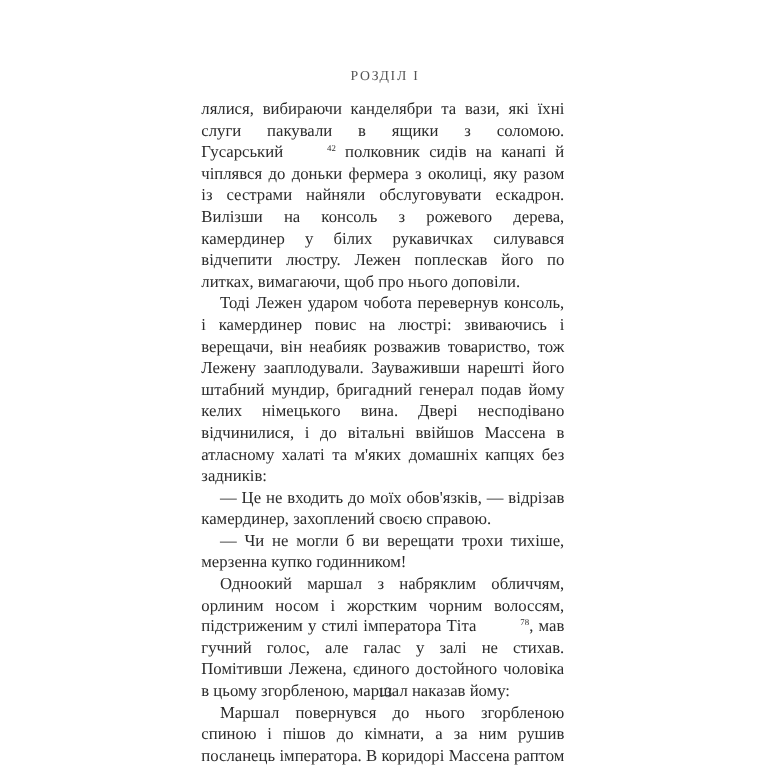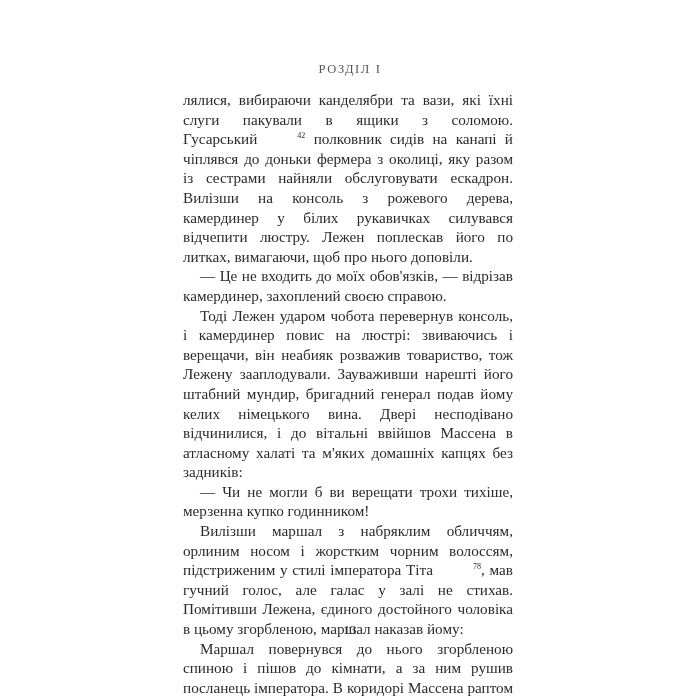--- a/index.html
+++ b/index.html
@@ -23,20 +23,20 @@
     font-size: 13px; color: #333;
   }
 </style>
 </head>
 <body>
 
 <div class="running-head">РОЗДІЛ I</div>
 
 <div class="text-block">
   <p class="para noindent"><span>лялися, вибираючи канделябри та вази, які їхні слуги пакували в ящики з соломою. Гусарський</span><sup>42</sup><span> полковник сидів на канапі й чіплявся до доньки фермера з околиці, яку разом із сестрами найняли обслуговувати ескадрон. Вилізши на консоль з рожевого дерева, камердинер у білих рукавичках силувався відчепити люстру. Лежен поплескав його по литках, вимагаючи, щоб про нього доповіли.</span></p>
+  <p class="para">Тоді Лежен ударом чобота перевернув консоль, і камердинер повис на люстрі: звиваючись і верещачи, він неабияк розважив товариство, тож Лежену зааплодували. Зауваживши нарешті його штабний мундир, бригадний генерал подав йому келих німецького вина. Двері несподівано відчинилися, і до вітальні ввійшов Массена в атласному халаті та м'яких домашніх капцях без задників:</p>
   <p class="para">— Це не входить до моїх обов'язків, — відрізав камердинер, захоплений своєю справою.</p>
-  <p class="para">Тоді Лежен ударом чобота перевернув консоль, і камердинер повис на люстрі: звиваючись і верещачи, він неабияк розважив товариство, тож Лежену зааплодували. Зауваживши нарешті його штабний мундир, бригадний генерал подав йому келих німецького вина. Двері несподівано відчинилися, і до вітальні ввійшов Массена в атласному халаті та м'яких домашніх капцях без задників:</p>
   <p class="para">— Чи не могли б ви верещати трохи тихіше, мерзенна купко годинником!</p>
-  <p class="para"><span>Вилізши маршал з набряклим обличчям, орлиним носом і жорстким чорним волоссям, підстриженим у стилі імператора Тіта</span><sup>78</sup><span>, мав гучний голос, але галас у залі не стихав. Помітивши Лежена, єдиного достойного чоловіка в цьому згорбленою, маршал наказав йому:</span></p>
+  <p class="para"><span>Одноокий маршал з набряклим обличчям, орлиним носом і жорстким чорним волоссям, підстриженим у стилі імператора Тіта</span><sup>78</sup><span>, мав гучний голос, але галас у залі не стихав. Помітивши Лежена, єдиного достойного чоловіка в цьому згорбленою, маршал наказав йому:</span></p>
   <p class="para">Маршал повернувся до нього згорбленою спиною і пішов до кімнати, а за ним рушив посланець імператора. В коридорі Массена раптом зупинився перед масивним годинником із золота і позолоченого срі-</p>
 </div>
 
 <div class="folio">13</div>
 
 </body></html>

